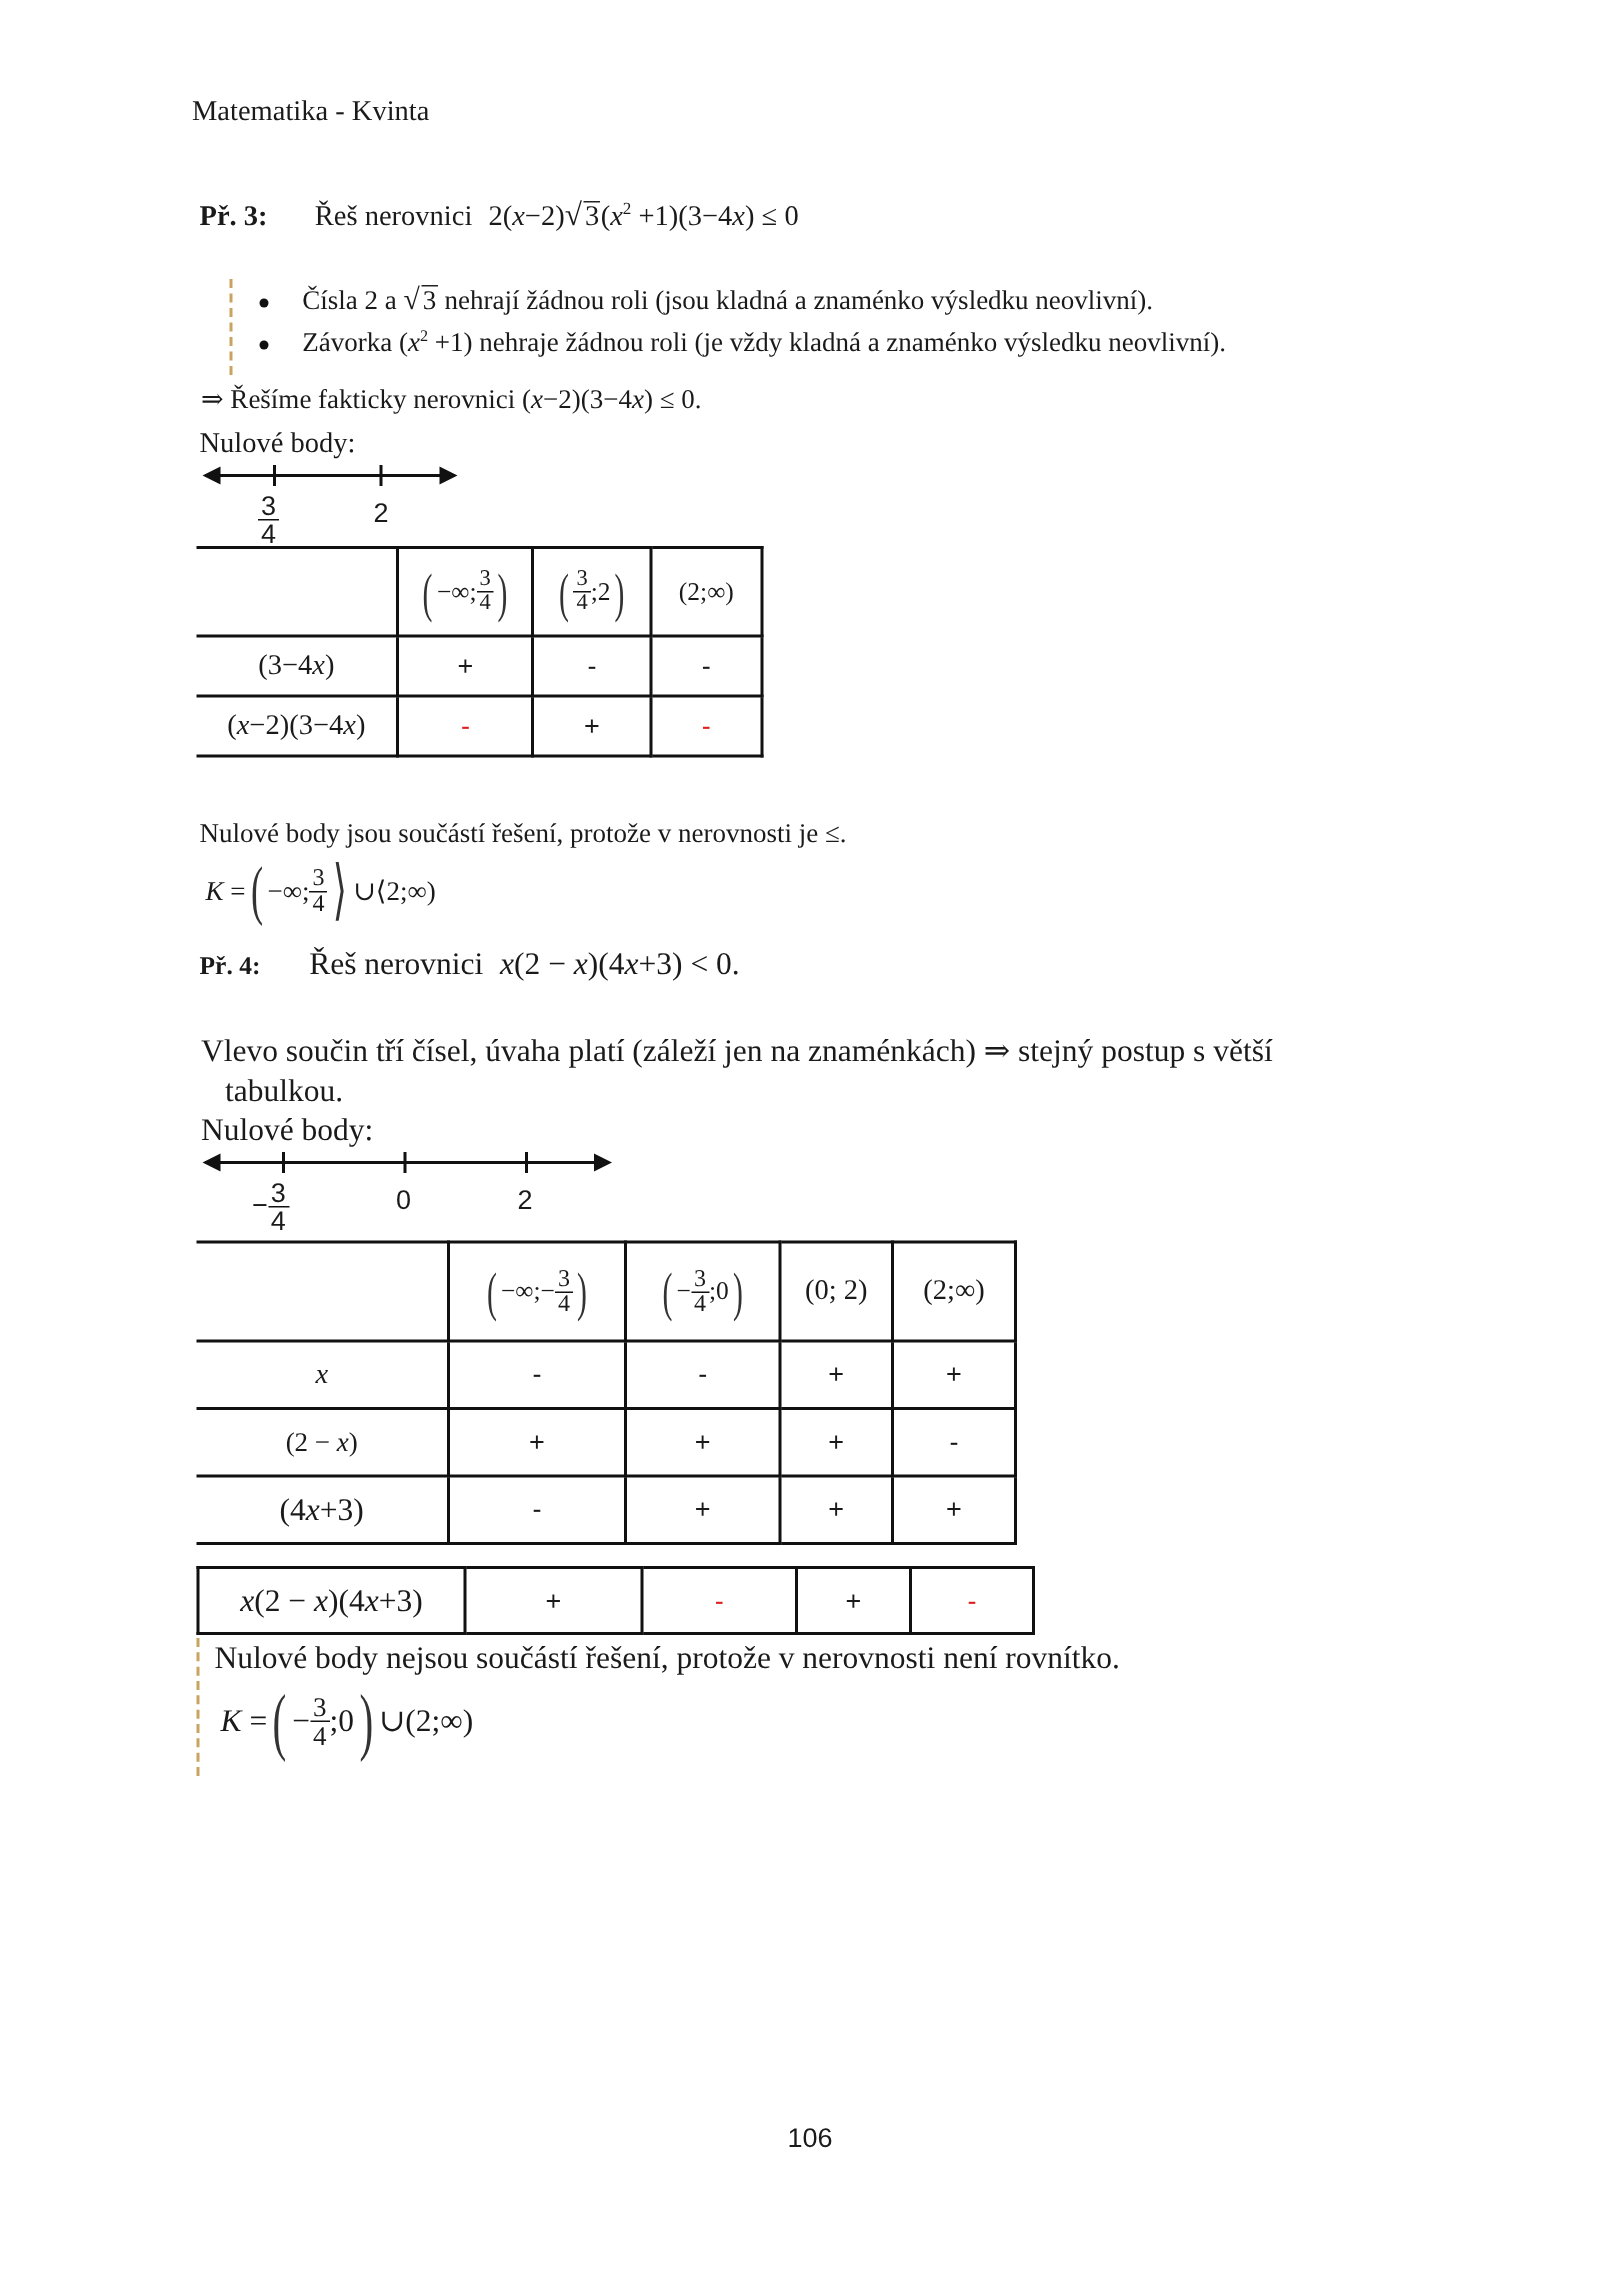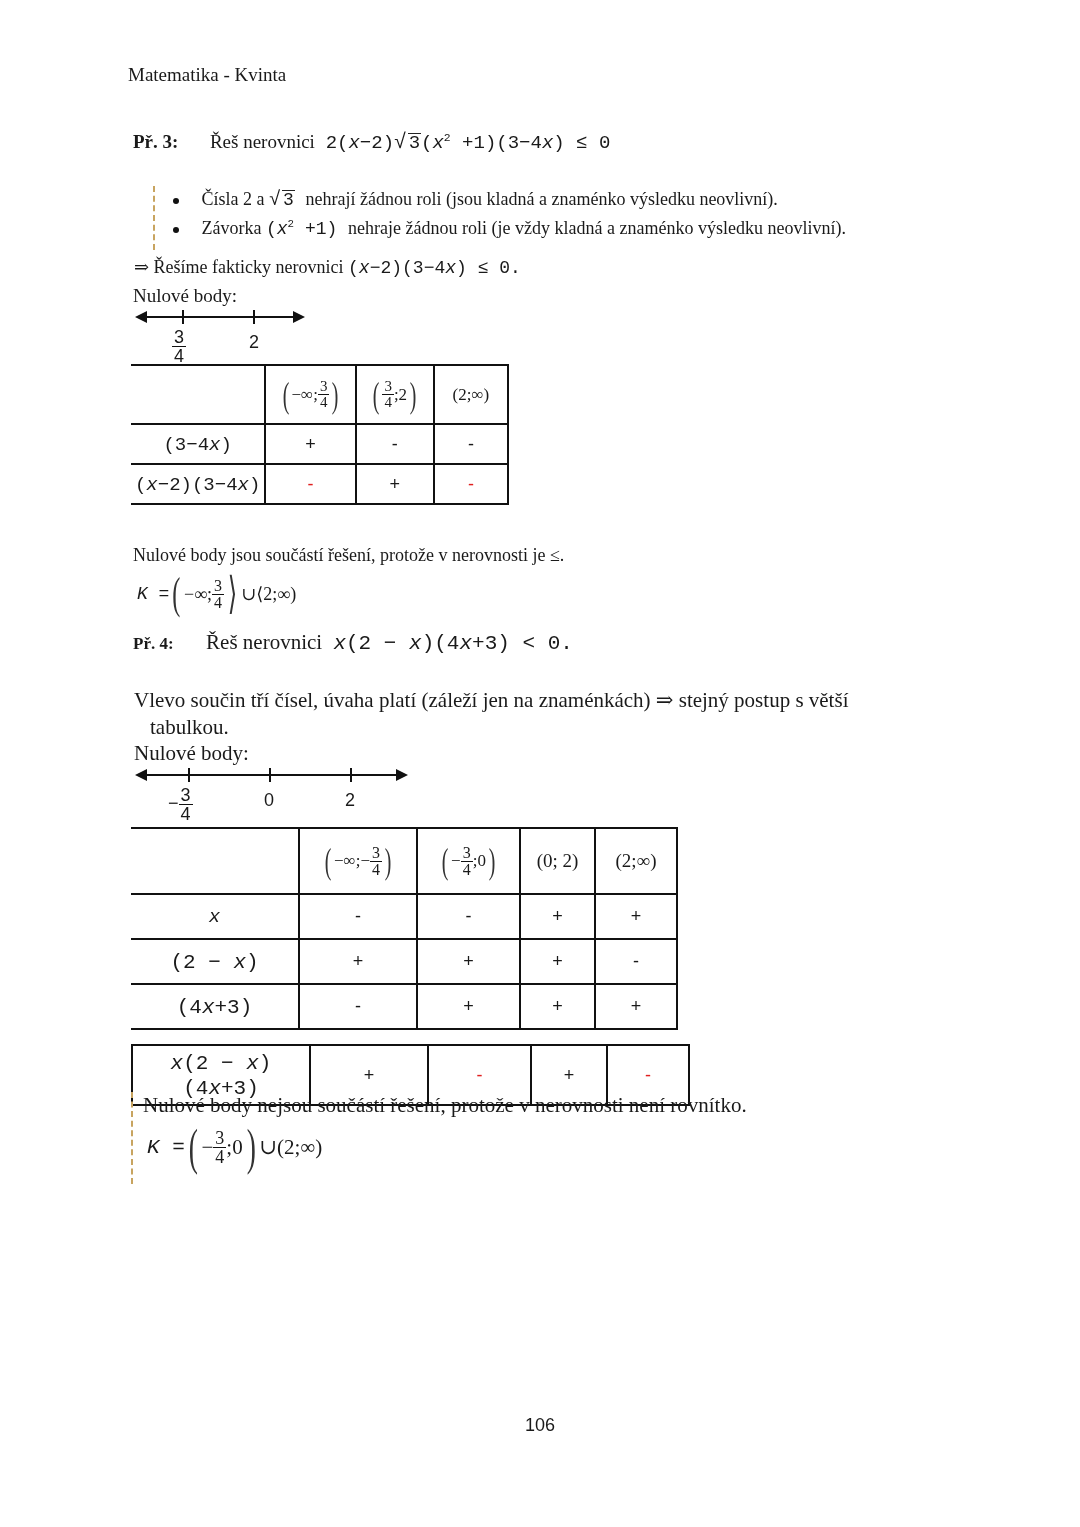--- a/index.html
+++ b/index.html
@@ -4,21 +4,21 @@
 <style>
   html, body { margin: 0; padding: 0; }
   body {
     width: 1080px; height: 1527px; background: #ffffff; position: relative;
     font-family: "Liberation Serif", "DejaVu Serif", serif; color: #1a1a1a;
     overflow: hidden;
   }
   .abs { position: absolute; }
   .header { left: 128px; top: 64px; font-size: 19px; }
   .ex-label { font-weight: bold; font-size: 19px; }
-  .math { font-family: Liberation Mono, monospace; text-align: center; }
+  .math { font-family: Liberation Serif, serif; text-align: center; }
   .math i { font-style: italic; }
   .row { white-space: nowrap; }
   .sz19 { font-size: 19px; }
   .sz18 { font-size: 18px; }
   .sz21 { font-size: 21px; }
   .dash-v { border-left: 2px dashed #c8a460; }
   .bullet { display: inline-block; width: 6px; height: 6px; border-radius: 50%; background: #111; margin-right: 18px; vertical-align: middle; }
   .sqrt { display: inline-block; border-top: 1.5px solid #222; padding: 0 1px; margin-left: 1px; line-height: 1; }
   .sqrt-sign { font-size: 1.1em; }
   sup { font-size: 0.6em; }
@@ -174,39 +174,39 @@
     <td style="width:80px;"><span class="ivl" style="font-size:19px;">(2;∞)</span></td>
   </tr>
   <tr style="height:45px;">
     <td class="rowhead"><span class="math"><i>x</i></span></td>
     <td class="sgn">-</td>
     <td class="sgn">-</td>
     <td class="sgn">+</td>
     <td class="sgn">+</td>
   </tr>
   <tr style="height:45px;">
-    <td class="rowhead" style="font-size:21px;"><span class="math">(2 − <i>x</i>)</span></td>
+    <td class="rowhead" style="font-size:18px;"><span class="math">(2 − <i>x</i>)</span></td>
     <td class="sgn">+</td>
     <td class="sgn">+</td>
     <td class="sgn">+</td>
     <td class="sgn">-</td>
   </tr>
   <tr style="height:45px;">
     <td class="rowhead" style="font-size:21px;"><span class="math">(4<i>x</i>+3)</span></td>
     <td class="sgn">-</td>
     <td class="sgn">+</td>
     <td class="sgn">+</td>
     <td class="sgn">+</td>
   </tr>
 </tbody>
   </table>
 
 <table class="sign" style="left:131px; top:1044px; width:559px;">
   <tbody>
-      <tr style="height:60px;">
+      <tr style="height:44px;">
     <td class="rowhead" style="width:176px; border-left:2px solid #111; font-size:21px;"><span class="math"><i>x</i>(2 − <i>x</i>)(4<i>x</i>+3)</span></td>
     <td class="sgn" style="width:116px;">+</td>
     <td class="sgn red" style="width:101px;">-</td>
     <td class="sgn" style="width:74px;">+</td>
     <td class="sgn red" style="width:80px;">-</td>
   </tr>
 </tbody>
   </table>
 
 <div class="abs dash-v" style="left:131px; top:1092px; height:92px;"></div>

